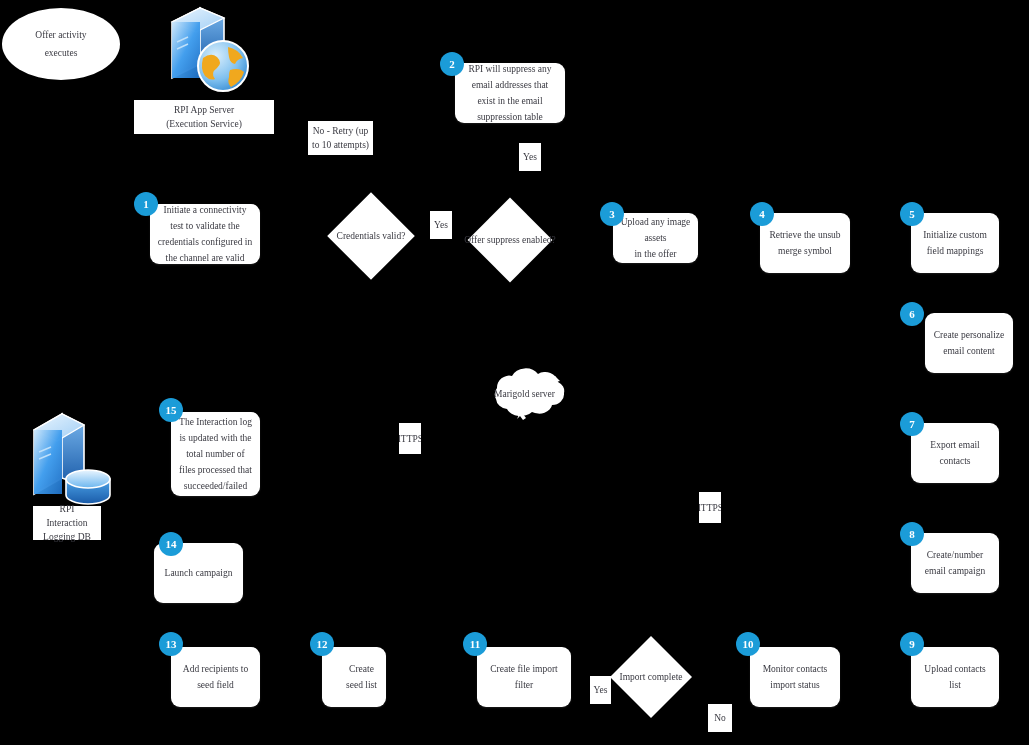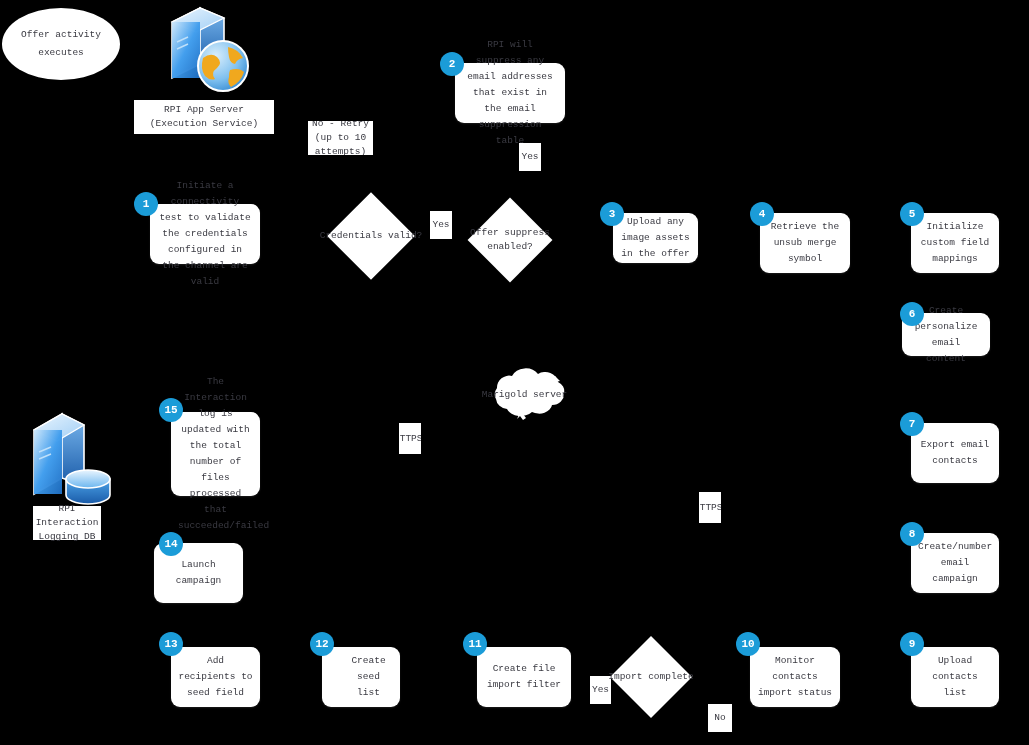--- a/index.html
+++ b/index.html
@@ -6,21 +6,21 @@
     margin: 0;
     padding: 0;
     background: #000000;
   }
   #canvas {
     position: relative;
     width: 1029px;
     height: 745px;
     background: #000000;
     overflow: hidden;
-    font-family: Liberation Mono, monospace;
+    font-family: Liberation Serif, serif;
   }
   .node {
     position: absolute;
     box-sizing: border-box;
     background: #ffffff;
     border-radius: 9px;
     color: #3a3a42;
     font-size: 9.5px;
     line-height: 16px;
     text-align: center;
@@ -291,21 +291,21 @@
   <div class="badge" style="left:900px; top:202px;">
     <span>5</span>
   </div>
   <div class="node" style="left:911px; top:213px; width:88px; height:60px;">
     <span class="txt">Initialize custom field mappings</span>
   </div>
 
   <div class="badge" style="left:900px; top:302px;">
     <span>6</span>
   </div>
-  <div class="node" style="left:902px; top:313px; width:88px; height:43px;">
+  <div class="node" style="left:925px; top:313px; width:88px; height:60px;">
     <span class="txt">Create personalize email content</span>
   </div>
 
   <div class="badge" style="left:900px; top:412px;">
     <span>7</span>
   </div>
   <div class="node" style="left:911px; top:423px; width:88px; height:60px;">
     <span class="txt">Export email contacts</span>
   </div>
 
@@ -333,21 +333,21 @@
   <div class="badge" style="left:463px; top:632px;">
     <span>11</span>
   </div>
   <div class="node" style="left:477px; top:647px; width:94px; height:60px;">
     <span class="txt">Create file import filter</span>
   </div>
 
   <div class="badge" style="left:310px; top:632px;">
     <span>12</span>
   </div>
-  <div class="node" style="left:322px; top:647px; width:78px; height:60px;padding-left:22px;">
+  <div class="node" style="left:322px; top:647px; width:64px; height:60px;padding-left:22px;">
     <span class="txt">Create seed list</span>
   </div>
 
   <div class="badge" style="left:159px; top:632px;">
     <span>13</span>
   </div>
   <div class="node" style="left:171px; top:647px; width:89px; height:60px;">
     <span class="txt">Add recipients to seed field</span>
   </div>
 

